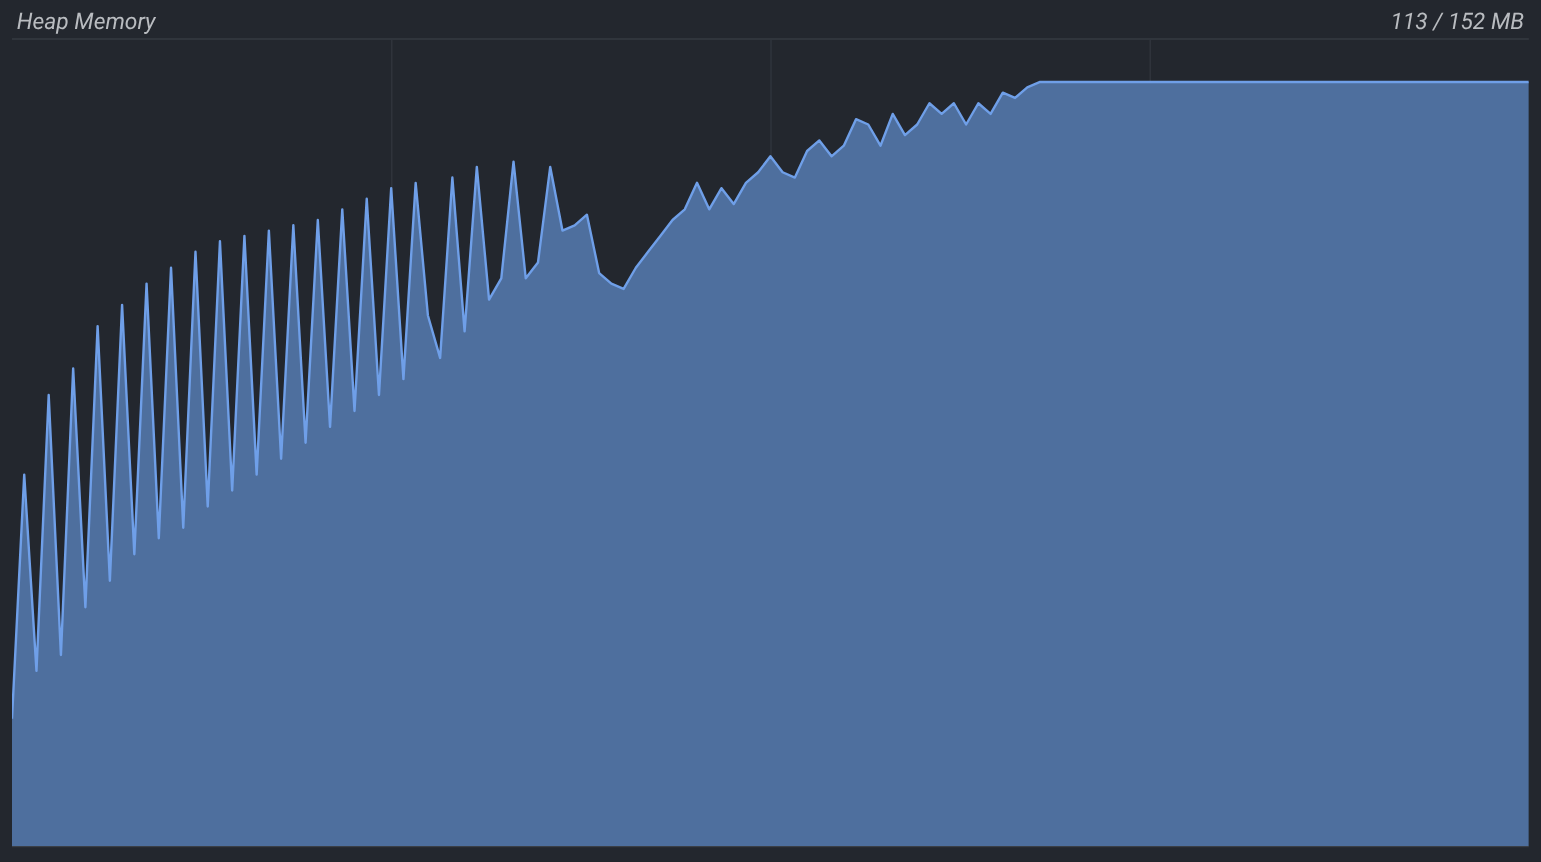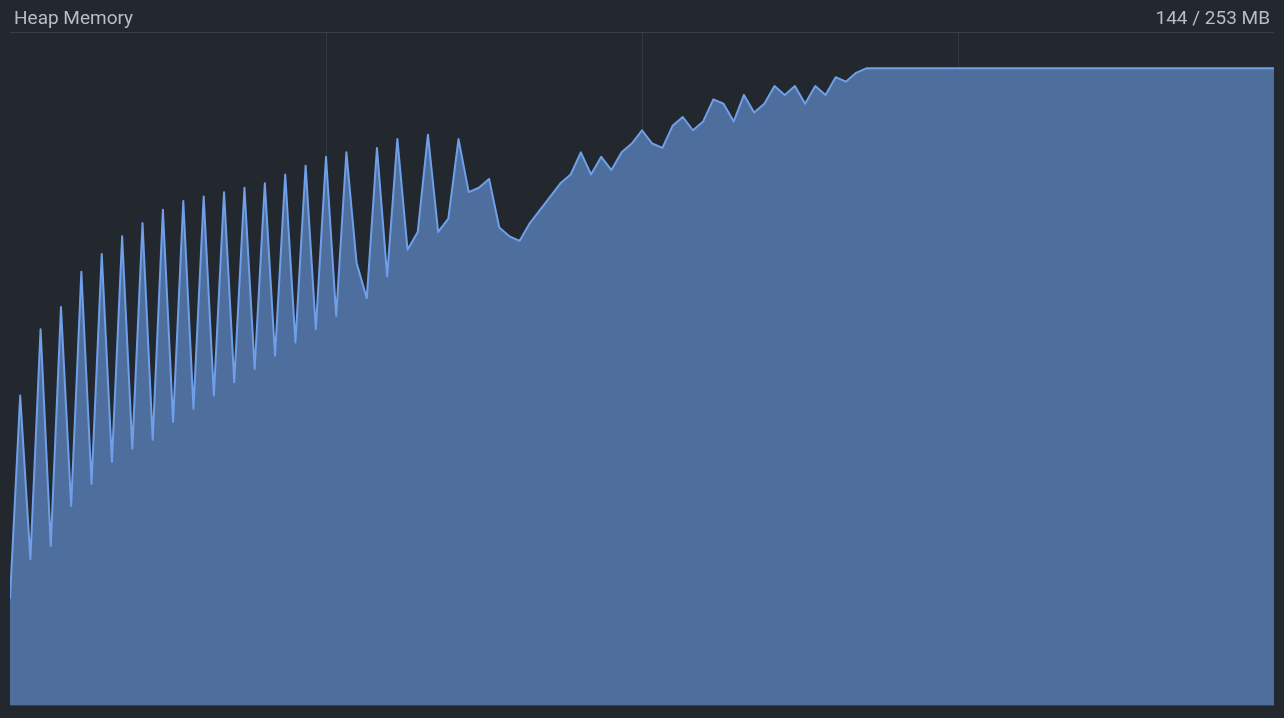--- a/index.html
+++ b/index.html
@@ -9,20 +9,21 @@
     height: 718px;
     background: #23272e;
     font-family: -apple-system, BlinkMacSystemFont, "Segoe UI", Roboto, Helvetica, Arial, sans-serif;
     overflow: hidden;
   }
   .panel {
     position: relative;
     width: 1284px;
     height: 718px;
     box-sizing: border-box;
+    font-style: italic;
   }
   .header {
     display: flex;
     justify-content: space-between;
     align-items: center;
     padding: 6px 14px 4px 14px;
     height: 32px;
     box-sizing: border-box;
   }
   .title {
@@ -60,21 +61,21 @@
     height: 100%;
     display: block;
   }
 </style>
 </head>
 <body>
 
 <div class="panel">
   <div class="header">
     <span class="title">Heap Memory</span>
-    <span class="usage">144 / 253 MB</span>
+    <span class="usage">113 / 152 MB</span>
   </div>
   <div class="chart-wrap" id="chart-wrap">
     <div class="grid-line" style="left: 25%;"></div>
       <div class="grid-line" style="left: 50%;"></div>
       <div class="grid-line" style="left: 75%;"></div>
       <svg class="chart" id="chart-svg" viewBox="0 0 1264 674" preserveAspectRatio="none">
         <path d="M0.00 567.58 L10.19 363.61 L20.39 527.67 L30.58 297.09 L40.77 514.37 L50.97 274.92 L61.16 474.46 L71.35 239.45 L81.55 452.29 L91.74 221.71 L101.94 430.12 L112.13 203.97 L122.32 416.82 L132.52 190.67 L142.71 407.95 L152.90 177.37 L163.10 390.21 L173.29 168.50 L183.48 376.91 L193.68 164.07 L203.87 363.61 L214.06 159.63 L224.26 350.30 L234.45 155.20 L244.65 337.00 L254.84 150.76 L265.03 323.70 L275.23 141.89 L285.42 310.39 L295.61 133.03 L305.81 297.09 L316.00 124.16 L326.19 283.79 L336.39 119.72 L346.58 230.58 L356.77 266.05 L366.97 115.29 L377.16 243.88 L387.35 106.42 L397.55 217.28 L407.74 199.54 L417.94 101.99 L428.13 199.54 L438.32 186.24 L448.52 106.42 L458.71 159.63 L468.90 155.20 L479.10 146.33 L489.29 195.11 L499.48 203.97 L509.68 208.41 L519.87 190.67 L530.06 177.37 L540.26 164.07 L550.45 150.76 L560.65 141.89 L570.84 119.72 L581.03 141.89 L591.23 124.16 L601.42 137.46 L611.61 119.72 L621.81 110.86 L632.00 97.55 L642.19 110.86 L652.39 115.29 L662.58 93.12 L672.77 84.25 L682.97 97.55 L693.16 88.68 L703.35 66.51 L713.55 70.95 L723.74 88.68 L733.94 62.08 L744.13 79.82 L754.32 70.95 L764.52 53.21 L774.71 62.08 L784.90 53.21 L795.10 70.95 L805.29 53.21 L815.48 62.08 L825.68 44.34 L835.87 48.78 L846.06 39.91 L856.26 35.47 L866.45 35.47 L876.65 35.47 L886.84 35.47 L897.03 35.47 L907.23 35.47 L917.42 35.47 L927.61 35.47 L937.81 35.47 L948.00 35.47 L958.19 35.47 L968.39 35.47 L978.58 35.47 L988.77 35.47 L998.97 35.47 L1009.16 35.47 L1019.35 35.47 L1029.55 35.47 L1039.74 35.47 L1049.94 35.47 L1060.13 35.47 L1070.32 35.47 L1080.52 35.47 L1090.71 35.47 L1100.90 35.47 L1111.10 35.47 L1121.29 35.47 L1131.48 35.47 L1141.68 35.47 L1151.87 35.47 L1162.06 35.47 L1172.26 35.47 L1182.45 35.47 L1192.65 35.47 L1202.84 35.47 L1213.03 35.47 L1223.23 35.47 L1233.42 35.47 L1243.61 35.47 L1253.81 35.47 L1264.00 35.47 L1264 674 L0 674 Z" fill="#4e6f9e" stroke="none"></path>
         <path d="M0.00 567.58 L10.19 363.61 L20.39 527.67 L30.58 297.09 L40.77 514.37 L50.97 274.92 L61.16 474.46 L71.35 239.45 L81.55 452.29 L91.74 221.71 L101.94 430.12 L112.13 203.97 L122.32 416.82 L132.52 190.67 L142.71 407.95 L152.90 177.37 L163.10 390.21 L173.29 168.50 L183.48 376.91 L193.68 164.07 L203.87 363.61 L214.06 159.63 L224.26 350.30 L234.45 155.20 L244.65 337.00 L254.84 150.76 L265.03 323.70 L275.23 141.89 L285.42 310.39 L295.61 133.03 L305.81 297.09 L316.00 124.16 L326.19 283.79 L336.39 119.72 L346.58 230.58 L356.77 266.05 L366.97 115.29 L377.16 243.88 L387.35 106.42 L397.55 217.28 L407.74 199.54 L417.94 101.99 L428.13 199.54 L438.32 186.24 L448.52 106.42 L458.71 159.63 L468.90 155.20 L479.10 146.33 L489.29 195.11 L499.48 203.97 L509.68 208.41 L519.87 190.67 L530.06 177.37 L540.26 164.07 L550.45 150.76 L560.65 141.89 L570.84 119.72 L581.03 141.89 L591.23 124.16 L601.42 137.46 L611.61 119.72 L621.81 110.86 L632.00 97.55 L642.19 110.86 L652.39 115.29 L662.58 93.12 L672.77 84.25 L682.97 97.55 L693.16 88.68 L703.35 66.51 L713.55 70.95 L723.74 88.68 L733.94 62.08 L744.13 79.82 L754.32 70.95 L764.52 53.21 L774.71 62.08 L784.90 53.21 L795.10 70.95 L805.29 53.21 L815.48 62.08 L825.68 44.34 L835.87 48.78 L846.06 39.91 L856.26 35.47 L866.45 35.47 L876.65 35.47 L886.84 35.47 L897.03 35.47 L907.23 35.47 L917.42 35.47 L927.61 35.47 L937.81 35.47 L948.00 35.47 L958.19 35.47 L968.39 35.47 L978.58 35.47 L988.77 35.47 L998.97 35.47 L1009.16 35.47 L1019.35 35.47 L1029.55 35.47 L1039.74 35.47 L1049.94 35.47 L1060.13 35.47 L1070.32 35.47 L1080.52 35.47 L1090.71 35.47 L1100.90 35.47 L1111.10 35.47 L1121.29 35.47 L1131.48 35.47 L1141.68 35.47 L1151.87 35.47 L1162.06 35.47 L1172.26 35.47 L1182.45 35.47 L1192.65 35.47 L1202.84 35.47 L1213.03 35.47 L1223.23 35.47 L1233.42 35.47 L1243.61 35.47 L1253.81 35.47 L1264.00 35.47 " fill="none" stroke="#6f9fe8" stroke-width="2" stroke-linejoin="round"></path>
       </svg>
   </div>

